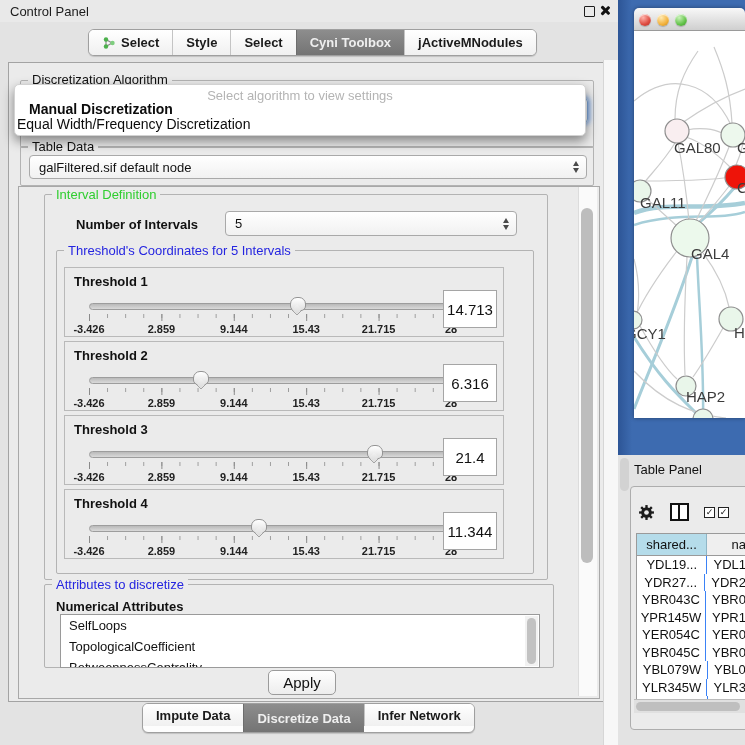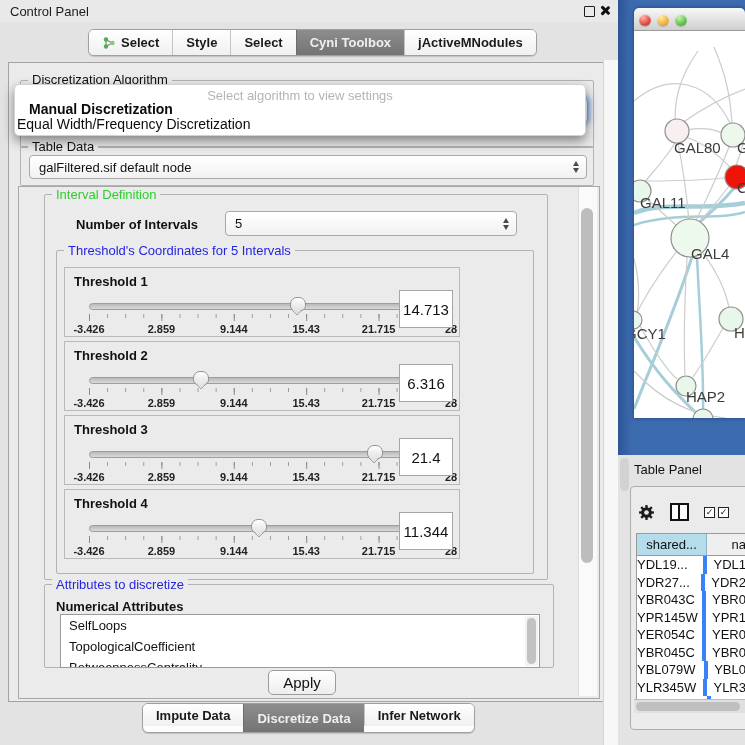--- a/index.html
+++ b/index.html
@@ -38,21 +38,21 @@
   .popup{left:14px;top:84px;width:570px;height:50px;background:#ffffff;border:1px solid #d2d2d2;border-radius:5px;box-shadow:0 5px 12px rgba(0,0,0,.45);z-index:40;}
   .popup-placeholder{position:absolute;left:0;top:3px;width:100%;text-align:center;color:#b4b4b4;font-size:13px;}
   .popup-opt{position:absolute;left:2px;font-size:14px;line-height:15px;color:#0c0c0c;white-space:nowrap;}
 
   .scrollpane{left:18px;top:186px;width:580px;height:511px;border:1px solid #a8a8a8;background:#ebebeb;}
   .vscroll-track{left:578px;top:187px;width:18px;height:509px;background:#fafafa;border-left:1px solid #dcdcdc;z-index:5;}
   .vscroll-thumb{left:581px;top:208px;width:12px;height:355px;background:#bdbdbd;border-radius:7px;z-index:6;}
 
   .num-label{font-size:13px;font-weight:bold;}
 
-  .threshold-col{left:64px;top:267px;width:396px;display:flex;flex-direction:column;gap:4px;}
+  .threshold-col{left:64px;top:267px;width:440px;display:flex;flex-direction:column;gap:4px;}
   .threshold-block{position:relative;height:70px;border:1px solid #b9b9b9;background:#ebebeb;box-sizing:border-box;}
   .threshold-title{position:absolute;left:9px;top:6px;font-size:13px;font-weight:bold;}
   .slider-zone{position:absolute;left:24px;top:30px;width:362px;height:36px;}
   .slider-track{position:absolute;left:0;top:5px;width:100%;height:5px;background:linear-gradient(#b9b9b9,#dadada);border:1px solid #9d9d9d;border-radius:4px;}
   .slider-thumb{position:absolute;top:-1px;width:14px;height:12px;margin-left:-8px;background:linear-gradient(#ffffff,#e0e0e0);border:1px solid #949494;border-radius:7px 7px 5px 5px;z-index:3;}
   .slider-thumb:after{content:"";position:absolute;left:2.4px;bottom:-3.6px;width:7px;height:7px;background:linear-gradient(135deg,#f2f2f2,#d9d9d9);border-right:1px solid #949494;border-bottom:1px solid #949494;transform:rotate(45deg);border-radius:1px;}
   .ticks-minor{position:absolute;left:0;top:16px;width:100%;height:4px;background-image:linear-gradient(90deg,#9b9b9b 1px,transparent 1px);background-size:5% 4px;border-right:1px solid #9b9b9b;}
   .ticks-major{position:absolute;left:0;top:16px;width:100%;height:7px;background-image:linear-gradient(90deg,#8a8a8a 1px,transparent 1px);background-size:20% 7px;border-right:1px solid #8a8a8a;}
   .tick-label{position:absolute;top:25px;transform:translateX(-50%);font-size:11px;font-weight:600;color:#222;white-space:nowrap;}
   .threshold-value{position:absolute;right:6px;top:22px;width:52px;height:36px;background:#fff;border:1px solid #a5a5a5;font-size:15px;display:flex;align-items:center;justify-content:center;}
@@ -82,21 +82,21 @@
   .cb-pair{display:flex;gap:3px;}
   .cb{width:9px;height:9px;border:1.5px solid #222;background:#fff;font-size:9px;line-height:9px;text-align:center;color:#111;}
 
   .tbl{left:636px;top:533px;width:109px;border:1px solid #9a9a9a;border-right:none;background:#fff;overflow:hidden;}
   .thead{display:flex;height:21px;border-bottom:1px solid #9a9a9a;}
   .th{font-size:13px;display:flex;align-items:center;justify-content:center;box-sizing:border-box;}
   .th1{width:70px;background:#b5dcea;border-right:1px solid #8fb6c6;}
   .th2{flex:1;background:#efefef;justify-content:flex-end;padding-right:0;}
   .tbody{height:145px;overflow:hidden;}
   .trow{display:flex;height:17.5px;line-height:17.5px;font-size:13px;}
-  .tc1{width:70px;border-right:4px solid #3b82f6;}
+  .tc1{width:70px;text-align:center;border-right:1px solid #3b82f6;}
   .tc2{flex:1;padding-left:6px;white-space:nowrap;}
   .hscroll{left:634px;top:699px;width:111px;height:13px;background:#e0e0e0;border-top:1px solid #bbb;}
   .hscroll-thumb{position:absolute;left:2px;top:2px;width:104px;height:9px;background:#bfbfbf;border-radius:5px;}
 </style>
 </head>
 <body>
 
 <div id="stage">
 
   <div class="abs titlebar">

